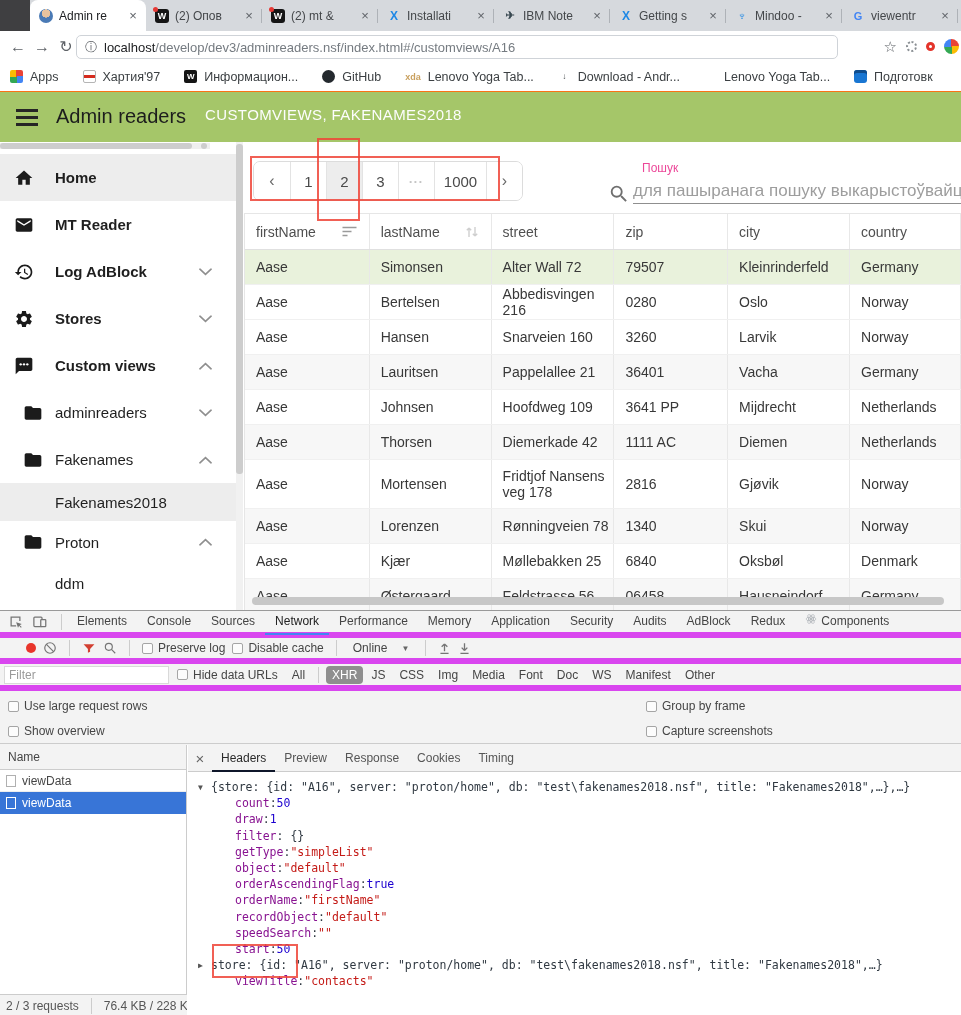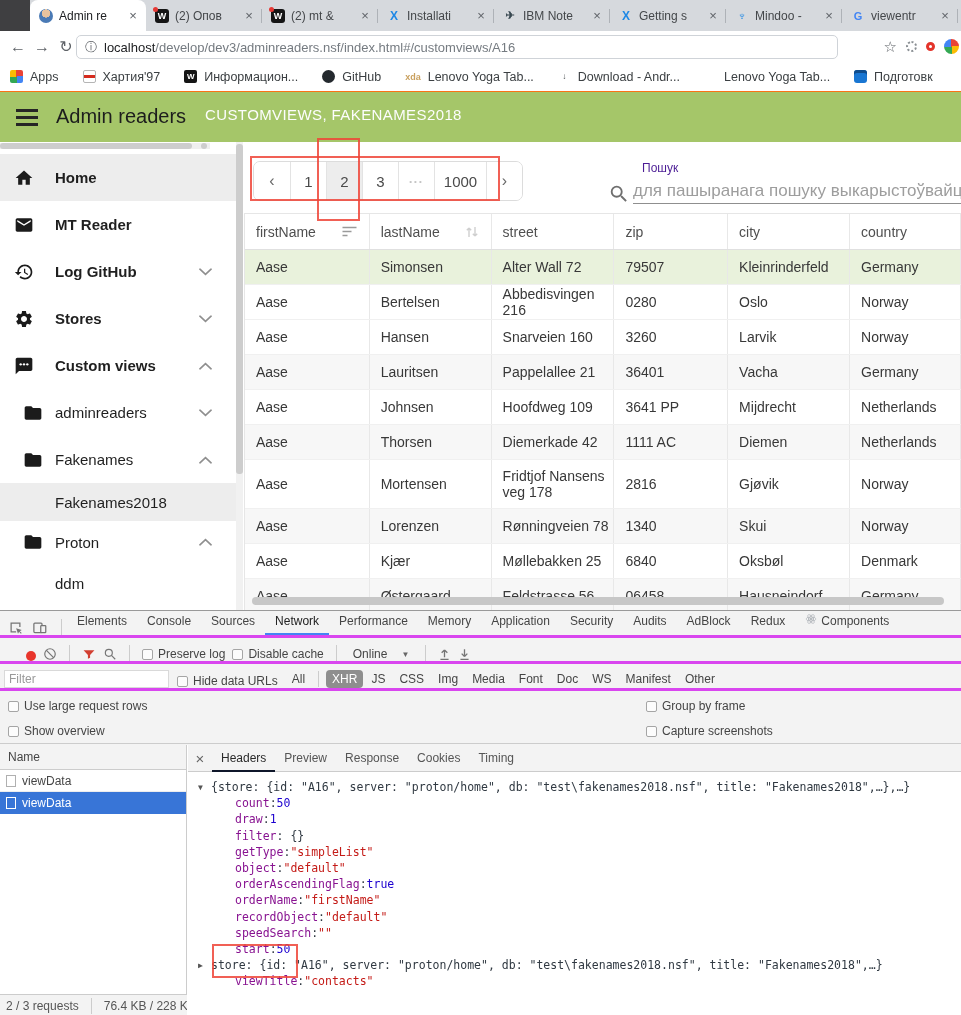--- a/index.html
+++ b/index.html
@@ -70,38 +70,38 @@
 
   
   .content{position:absolute;left:244px;top:142px;width:717px;height:468px;background:#fff;overflow:hidden}
   #pagination{position:absolute;left:9px;top:19px;height:40px;display:flex;border:1px solid #dcdcdc;border-radius:7px;overflow:hidden;background:#fff}
   .pgbtn{width:36px;height:38px;display:flex;align-items:center;justify-content:center;font-size:15px;color:#4a4a4a;border-left:1px solid #e3e3e3;background:#fff}
   .pgbtn:first-child{border-left:none}
   .pgbtn.cur{background:#ededed}
   .pgbtn.wide{width:52px}
   .pgbtn.ell{color:#c4c4c4;font-size:8px;letter-spacing:2px}
   .pgbtn.nav{color:#6a6a6a;font-size:16px}
-  .search-label{position:absolute;left:398px;top:19px;font-size:12px;color:#4c1d95}
+  .search-label{position:absolute;left:398px;top:19px;font-size:12px;color:#ec4899}
   .search-ico{position:absolute;left:364px;top:41px}
   .search-input{position:absolute;left:389px;top:36px;width:328px;height:26px;border:none;outline:none;border-bottom:1px solid #8f8f8f;font-size:17px;color:#333;background:transparent;font-family:"Liberation Sans",sans-serif}
   .search-input::placeholder{color:#9d9d9d}
   .apptable{position:absolute;left:0;top:71px;width:717px;border-top:1px solid #e6e6e6;border-left:1px solid #e6e6e6}
   .trow{display:flex;border-bottom:1px solid #f0f0f0}
   .trow.head{border-bottom:1px solid #e0e0e0}
   .tcell{display:flex;align-items:center;padding-left:11px;padding-right:4px;border-right:1px solid #e8e8e8;font-size:14px;color:#383838;overflow:hidden}
   .trow.head .tcell{color:#4f4f4f}
   .trow.alt{background:#f7f7f7}
   .trow.sel{background:#e9f2dc}
   .sorticon{margin-left:auto;margin-right:7px;display:flex}
   .hscroll{position:absolute;left:8px;top:455px;width:702px;height:8px}
   .hthumb{width:692px;height:8px;background:#c7c7c7;border-radius:4px}
 
   
   .devtools{position:absolute;left:0;top:610px;width:961px;height:405px;background:#f3f3f3;border-top:1px solid #999;font-size:12px;color:#454545}
-  .dt-row{display:flex;align-items:flex-end;border-bottom:3px solid #d946ef;background:#f3f3f3}
+  .dt-row{display:flex;align-items:center;border-bottom:6px solid #d946ef;background:#f3f3f3}
   .dt-tabs{height:27px;padding-left:8px}
   .dt-tabico{display:flex;margin-right:9px}
   .vsep{width:1px;height:16px;background:#ccc;margin:0 5px;flex:none}
   .dttab{height:26px;line-height:26px;padding:0 10px;color:#454545;display:flex;align-items:center;gap:4px;white-space:nowrap}
   .dttab.active{color:#222;border-bottom:2px solid #4285f4;height:27px}
   .dt-controls{height:26px;padding-left:26px;gap:7px}
   .rec{width:10px;height:10px;border-radius:50%;background:#e8352b;flex:none}
   .dtico{display:flex;flex:none}
   .cb{width:11px;height:11px;border:1px solid #a5a5a5;border-radius:2px;background:#fcfcfc;flex:none}
   .cblbl{margin-left:5px;white-space:nowrap}
@@ -274,21 +274,21 @@
             </svg>
           </span>
           <span class="sblbl">MT Reader</span>
         </div>
         <div class="sbrow lv0" style="height: 47px;">
           <span class="sbico" style="left: 14px;">
             <svg width="20" height="20" viewBox="0 0 24 24">
               <path fill="#1b1b1b" d="M13 3c-4.97 0-9 4.03-9 9H1l3.89 3.89.07.14L9 12H6c0-3.87 3.13-7 7-7s7 3.13 7 7-3.13 7-7 7c-1.93 0-3.68-.79-4.94-2.06l-1.42 1.42C8.27 19.99 10.51 21 13 21c4.97 0 9-4.03 9-9s-4.03-9-9-9zm-1 5v5l4.28 2.54.72-1.21-3.5-2.08V8z"></path>
             </svg>
           </span>
-          <span class="sblbl">Log GitHub</span>
+          <span class="sblbl">Log AdBlock</span>
           <span class="sbchev">
             <svg width="13" height="8" viewBox="0 0 14 8">
               <path d="M1 1l6 5.5L13 1" stroke="#8f8f8f" stroke-width="1.8" fill="none" stroke-linecap="round"></path>
             </svg>
           </span>
         </div>
         <div class="sbrow lv0" style="height: 47px;">
           <span class="sbico" style="left: 14px;">
             <svg width="20" height="20" viewBox="0 0 24 24">
               <path fill="#1b1b1b" d="M19.14 12.94c.04-.3.06-.61.06-.94 0-.32-.02-.64-.07-.94l2.03-1.58c.18-.14.23-.41.12-.61l-1.92-3.32c-.12-.22-.37-.29-.59-.22l-2.39.96c-.5-.38-1.03-.7-1.62-.94l-.36-2.54c-.04-.24-.24-.41-.48-.41h-3.84c-.24 0-.43.17-.47.41l-.36 2.54c-.59.24-1.13.57-1.62.94l-2.39-.96c-.22-.08-.47 0-.59.22L2.74 8.87c-.12.21-.08.47.12.61l2.03 1.58c-.05.3-.09.63-.09.94s.02.64.07.94l-2.03 1.58c-.18.14-.23.41-.12.61l1.92 3.32c.12.22.37.29.59.22l2.39-.96c.5.38 1.03.7 1.62.94l.36 2.54c.05.24.24.41.48.41h3.84c.24 0 .44-.17.47-.41l.36-2.54c.59-.24 1.13-.56 1.62-.94l2.39.96c.22.08.47 0 .59-.22l1.92-3.32c.12-.22.07-.47-.12-.61l-2.01-1.58zM12 15.6c-1.98 0-3.6-1.62-3.6-3.6s1.62-3.6 3.6-3.6 3.6 1.62 3.6 3.6-1.62 3.6-3.6 3.6z"></path>

